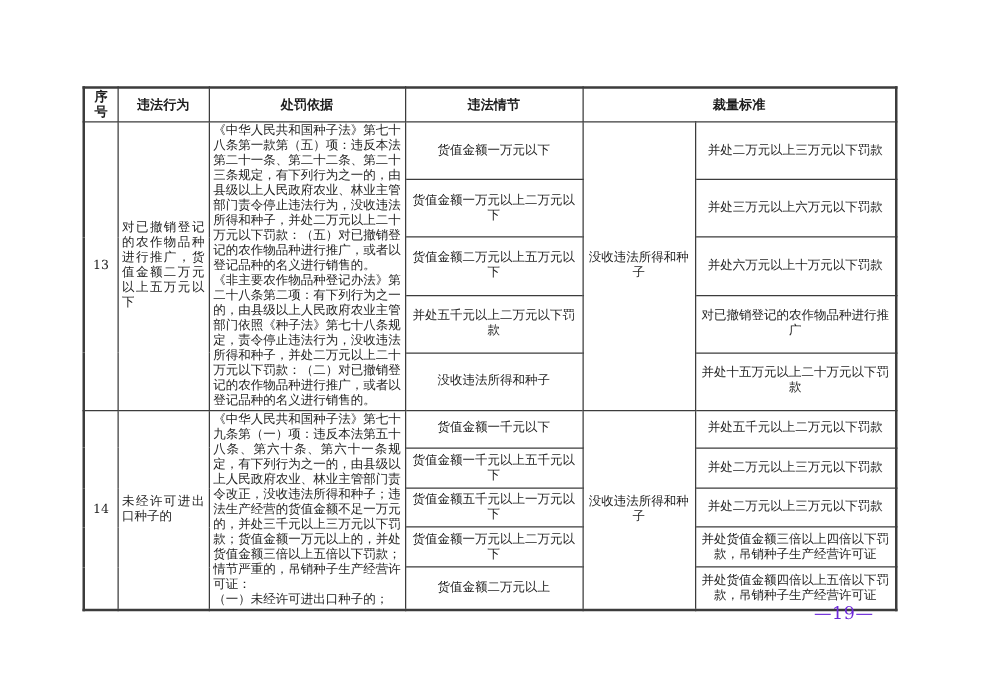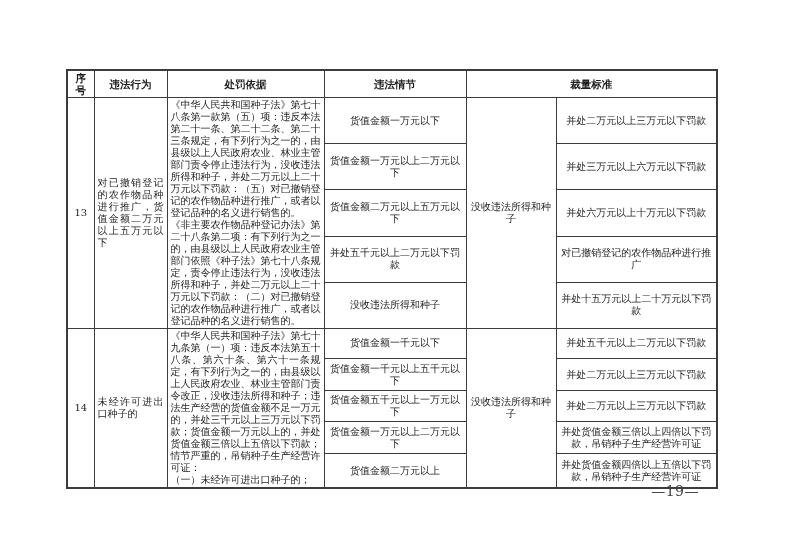--- a/index.html
+++ b/index.html
@@ -94,21 +94,21 @@
     font-size: 9.8px;
     line-height: 12.5px;
     padding-left: 4px;
   }
   .page-num {
     position: absolute;
     top: 483px;
     right: 86px;
     font-size: 14px;
     letter-spacing: 0.5px;
-    color: #404040;
+    color: #6d28d9;
     font-family: "DejaVu Serif", serif;
   }
 </style>
 </head>
 <body>
 
 <div class="page">
 
   <table class="law-table">
     <colgroup>

